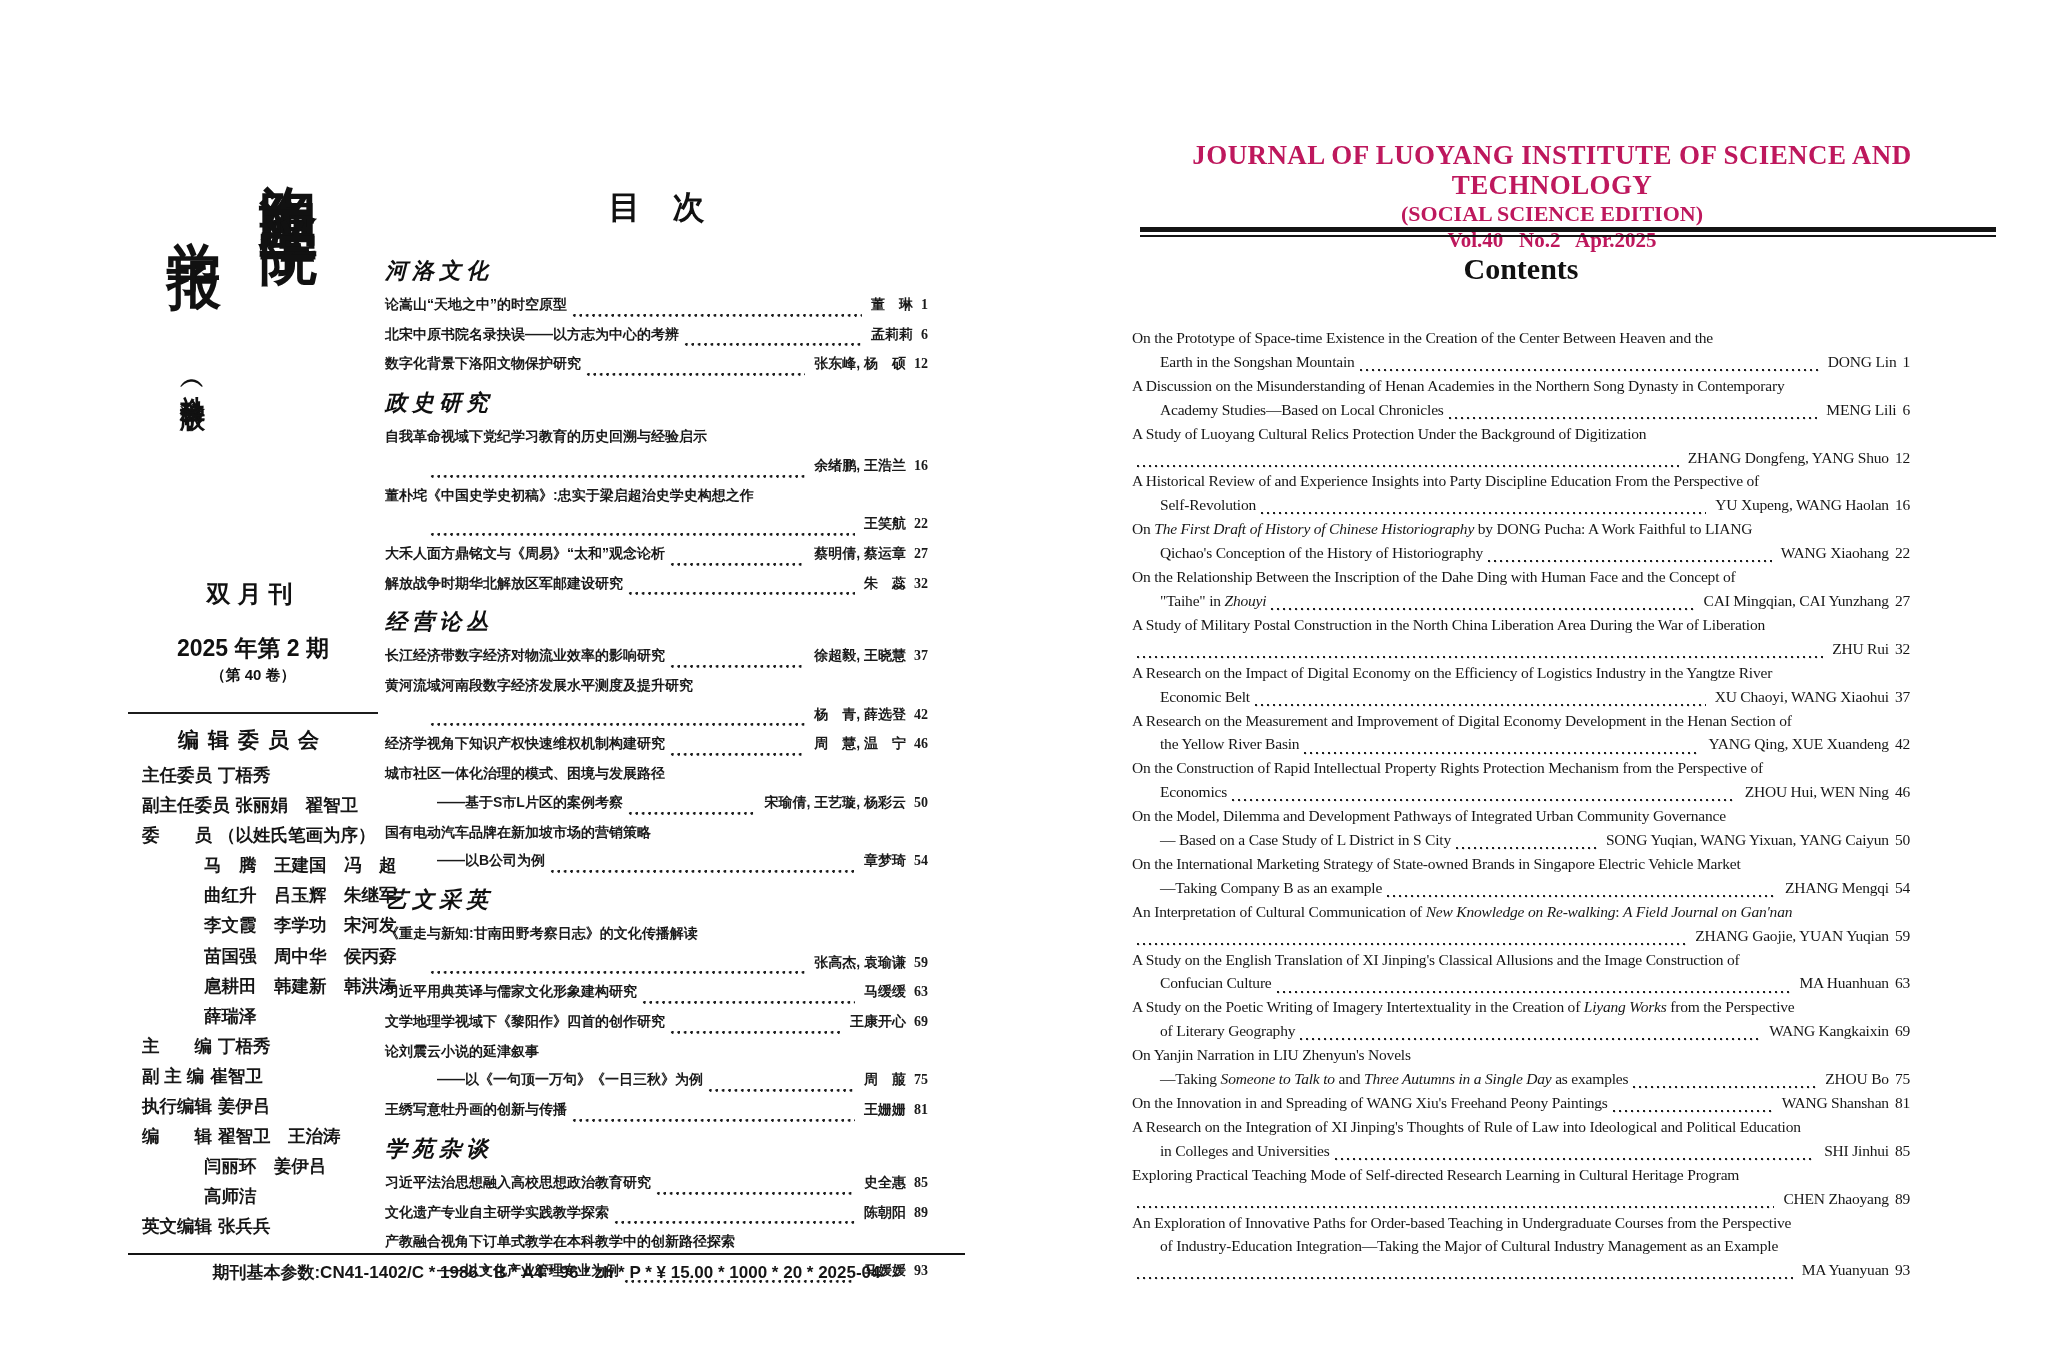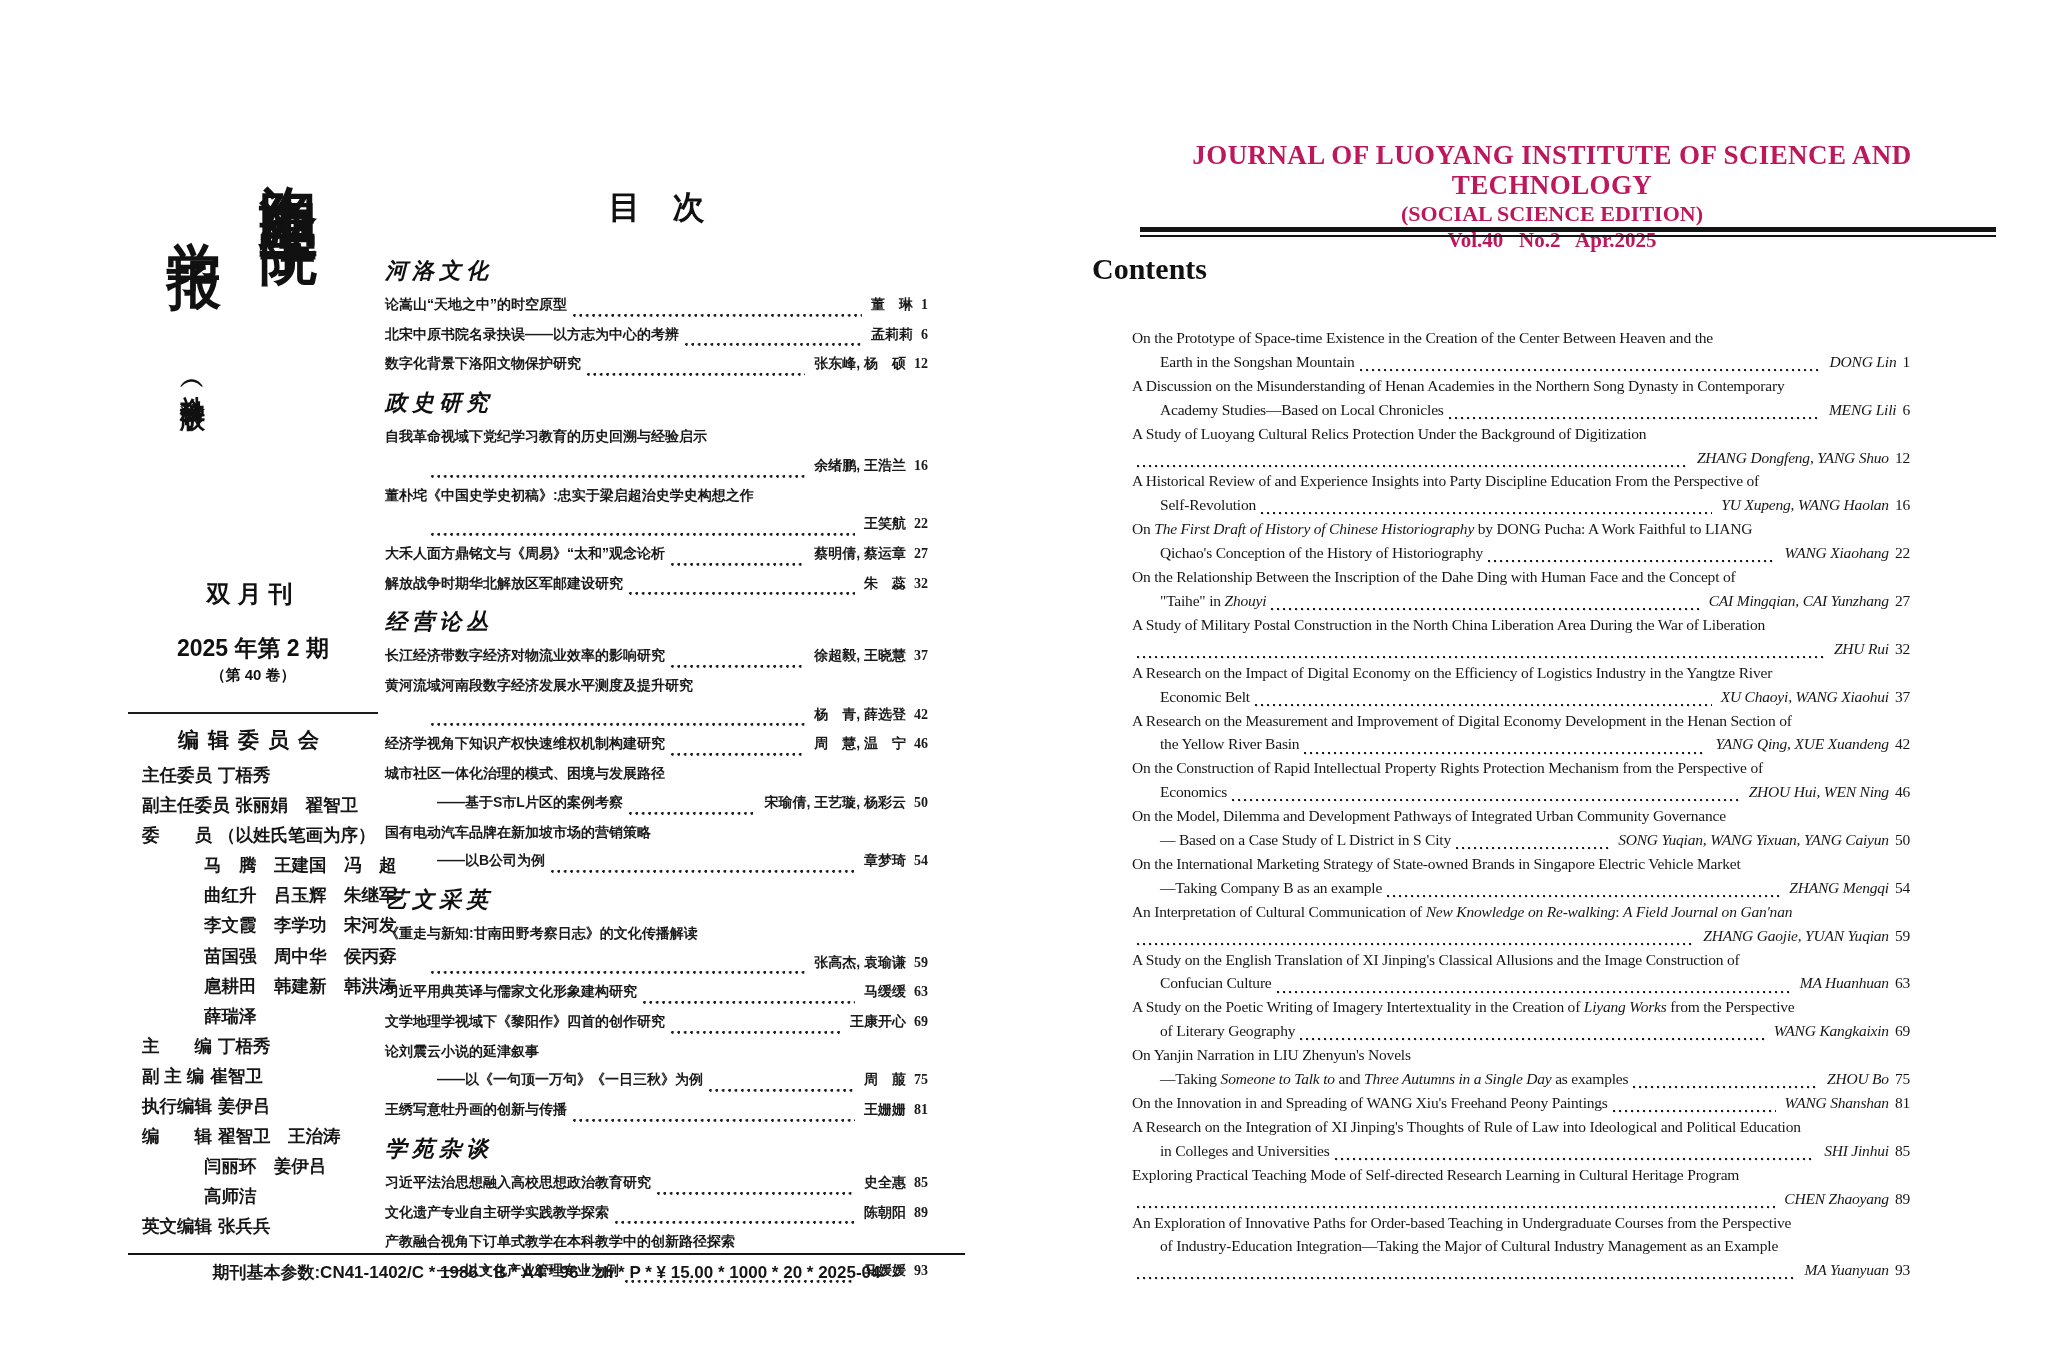--- a/index.html
+++ b/index.html
@@ -47,28 +47,28 @@
   .pg{white-space:nowrap;margin-left:8px;font-family:"Liberation Serif",serif;font-weight:bold;}
 
   
   .en-header{position:absolute;left:1092px;top:140px;width:920px;text-align:center;
              font-family:"Liberation Serif",serif;font-weight:bold;color:#be185d;}
   .en-h1{font-size:27px;letter-spacing:0.4px;line-height:30px;}
   .en-h2{font-size:22px;line-height:27px;}
   .en-h3{font-size:21px;line-height:26px;white-space:pre;}
   .rule-en-thick{position:absolute;left:1140px;top:227px;width:856px;height:4.5px;background:#141414;}
   .rule-en-thin{position:absolute;left:1140px;top:235px;width:856px;height:1.5px;background:#141414;}
-  .en-contents-title{position:absolute;left:1092px;top:252px;width:778px;text-align:left;
+  .en-contents-title{position:absolute;left:1132px;top:252px;width:778px;text-align:center;
                      font-family:"Liberation Serif",serif;font-weight:bold;font-size:30px;color:#111;}
   .en-toc{position:absolute;left:1132px;top:326px;width:778px;
           font-family:"Liberation Serif",serif;font-size:15.5px;letter-spacing:-0.2px;color:#161616;}
   .erow{display:flex;align-items:baseline;line-height:23.9px;white-space:nowrap;}
   .erow.cont .t{padding-left:28px;}
   .erow .dots{height:8px;margin:0 4px;background-image:radial-gradient(circle at 2.2px 2.2px,#1f1f1f 1.05px,transparent 1.4px);background-size:6px 5px;background-position:0 2.2px;}
-  .erow .au{font-style:italic;margin-left:5px;}
+  .erow .au{margin-left:5px;}
   .erow .pg{font-weight:normal;margin-left:6px;font-size:15.5px;}
 </style>
 </head>
 <body>
 
 <div class="page">
 
   <div class="vtext m-main">洛阳理工学院</div>
   <div class="vtext m-sub">学报</div>
   <div class="vtext m-edition">（社会科学版）</div>

